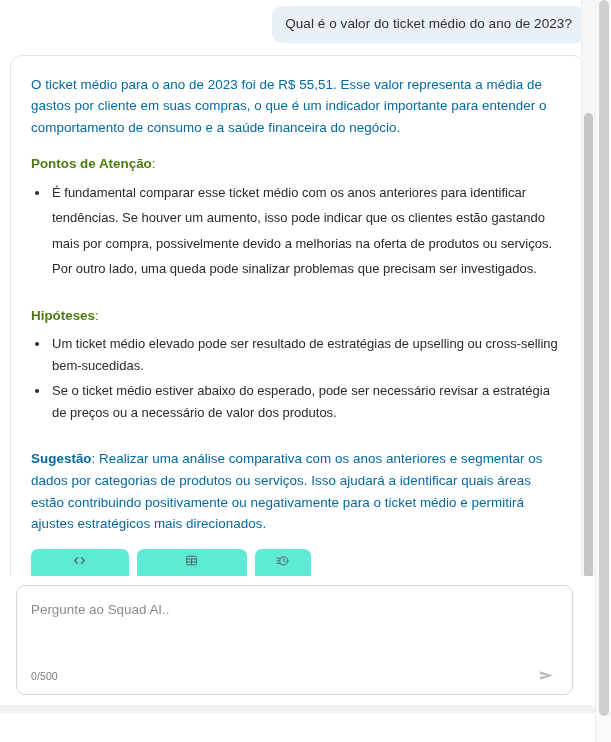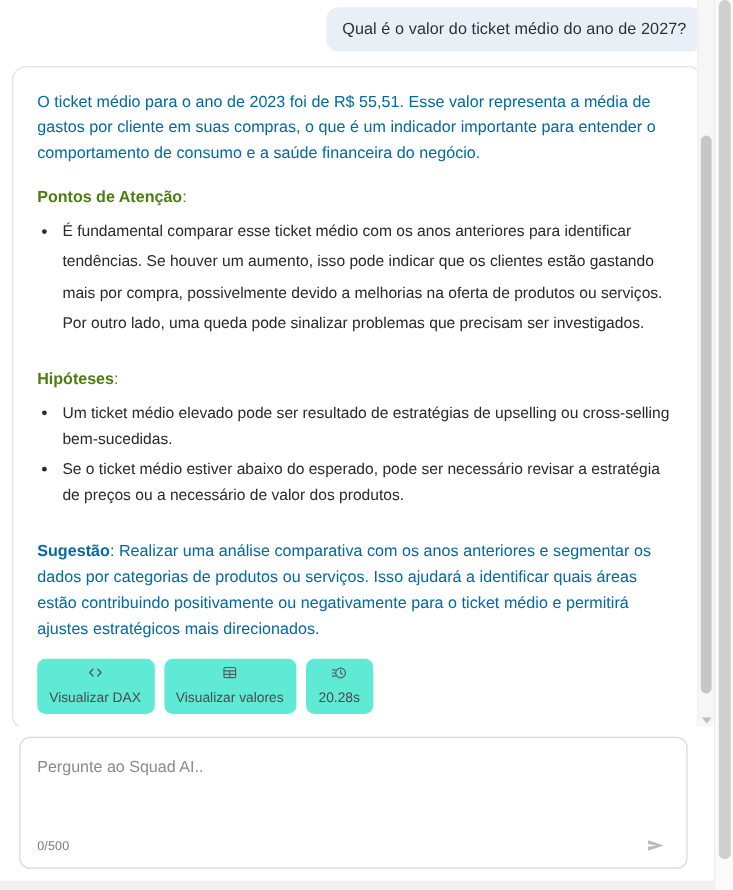--- a/index.html
+++ b/index.html
@@ -175,21 +175,21 @@
     width: 10px;
     height: 716px;
     background: #cfcfcf;
     border-radius: 5px;
   }
 
   
   .composer-wrap {
     position: absolute;
     left: 0;
-    top: 605px;
+    top: 576px;
     width: 595px;
     height: 137px;
     background: #ffffff;
     padding: 9px 22px 12px 16px;
   }
   .composer {
     position: relative;
     width: 100%;
     height: 110px;
     background: #ffffff;
@@ -250,21 +250,21 @@
 </style>
 </head>
 <body>
 
 <div id="app">
 
   <div class="chat-viewport">
     <div class="chat-stack">
 
       <div class="user-row">
-        <div class="user-bubble">Qual é o valor do ticket médio do ano de 2027?</div>
+        <div class="user-bubble">Qual é o valor do ticket médio do ano de 2023?</div>
       </div>
 
       <div class="assistant-card">
 
         <p>O ticket médio para o ano de 2023 foi de R$ 55,51. Esse valor representa a média de gastos por cliente em suas compras, o que é um indicador importante para entender o comportamento de consumo e a saúde financeira do negócio.</p>
 
         <div class="section-heading"><b>Pontos de Atenção</b><span>:</span></div>
 
         <ul class="loose">
           <li>É fundamental comparar esse ticket médio com os anos anteriores para identificar tendências. Se houver um aumento, isso pode indicar que os clientes estão gastando mais por compra, possivelmente devido a melhorias na oferta de produtos ou serviços. Por outro lado, uma queda pode sinalizar problemas que precisam ser investigados.</li>

